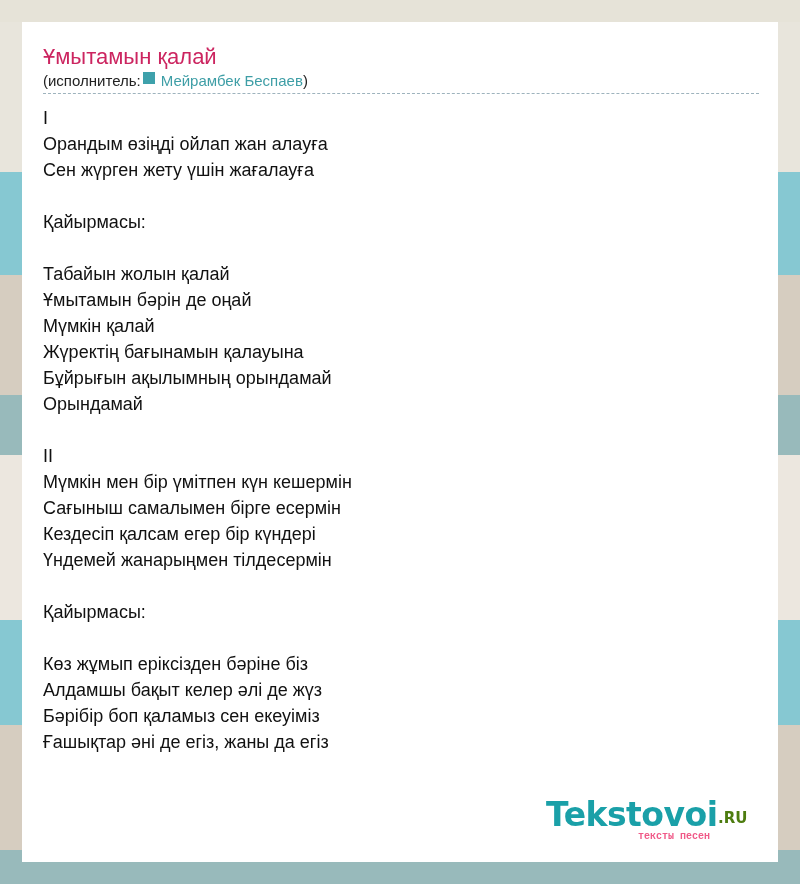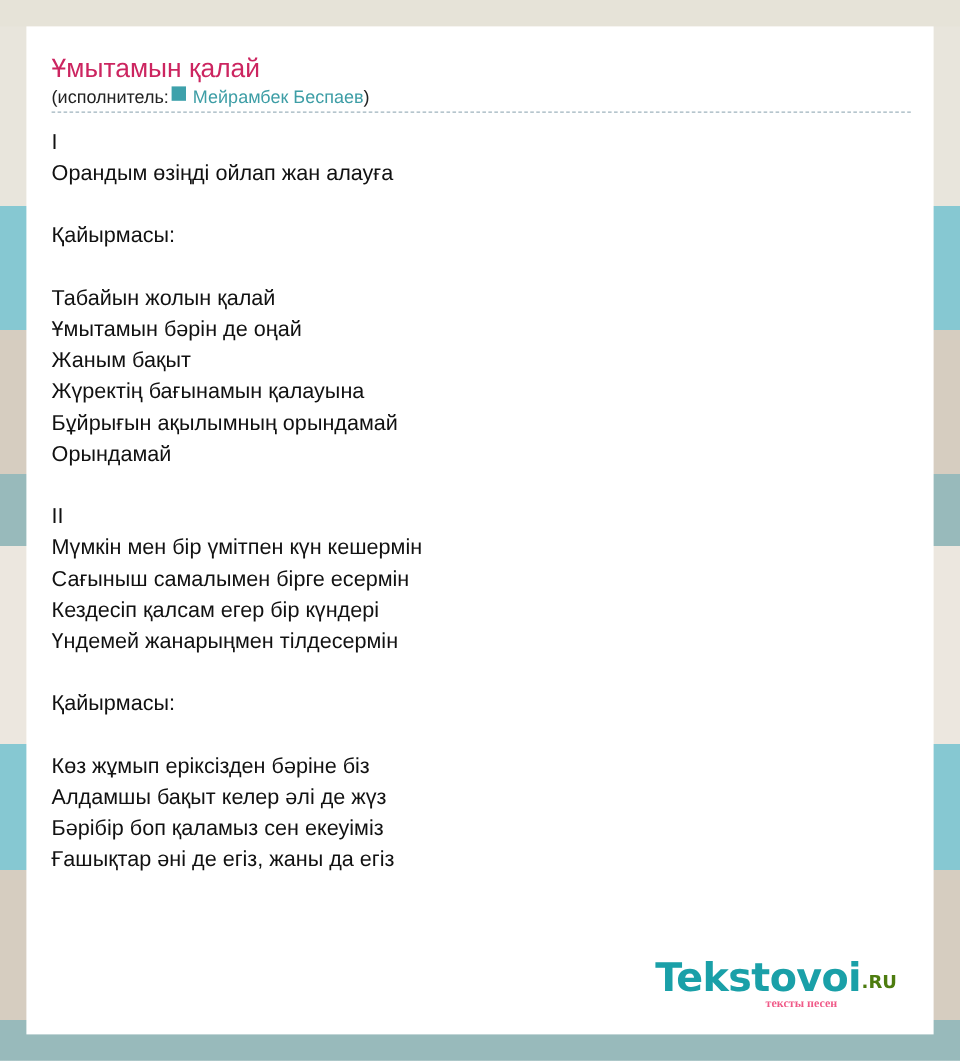--- a/index.html
+++ b/index.html
@@ -51,47 +51,48 @@
       font-family: "DejaVu Sans", sans-serif; font-weight: bold;
       font-size: 33px; color: #1aa0a8; letter-spacing: -0.5px; line-height: 40px;
     }
     .logo .tld {
       position: absolute; left: 172px; top: 14px;
       font-family: "DejaVu Sans", sans-serif; font-weight: bold;
       font-size: 15px; color: #4d7c0f; line-height: 18px;
     }
     .logo .tagline {
       position: absolute; left: 92px; top: 36px;
-      font-family: Liberation Serif, serif; font-weight: bold;
+      font-family: Liberation Mono, monospace; font-weight: bold;
       font-size: 10px; color: #f05a88; line-height: 12px; white-space: nowrap;
     }
   </style>
 </head>
 <body>
 
 <div class="top-band"></div>
 
 <div class="card">
   <div class="title">Ұмытамын қалай</div>
 
   <div class="artist-line">
     <span>(исполнитель:</span><span class="sq"></span><a href="#">Мейрамбек Беспаев</a><span>)</span>
   </div>
 
   <div class="divider"></div>
 
   <div class="lyrics">
     <div class="line">I</div>
     <div class="line">Орандым өзіңді ойлап жан алауға</div>
+    <div class="line">Сен жүрген жету үшін жағалауға</div>
     <div class="line"></div>
     <div class="line">Қайырмасы:</div>
     <div class="line"></div>
     <div class="line">Табайын жолын қалай</div>
     <div class="line">Ұмытамын бәрін де оңай</div>
-    <div class="line">Жаным бақыт</div>
+    <div class="line">Мүмкін қалай</div>
     <div class="line">Жүректің бағынамын қалауына</div>
     <div class="line">Бұйрығын ақылымның орындамай</div>
     <div class="line">Орындамай</div>
     <div class="line"></div>
     <div class="line">II</div>
     <div class="line">Мүмкін мен бір үмітпен күн кешермін</div>
     <div class="line">Сағыныш самалымен бірге есермін</div>
     <div class="line">Кездесіп қалсам егер бір күндері</div>
     <div class="line">Үндемей жанарыңмен тілдесермін</div>
     <div class="line"></div>

